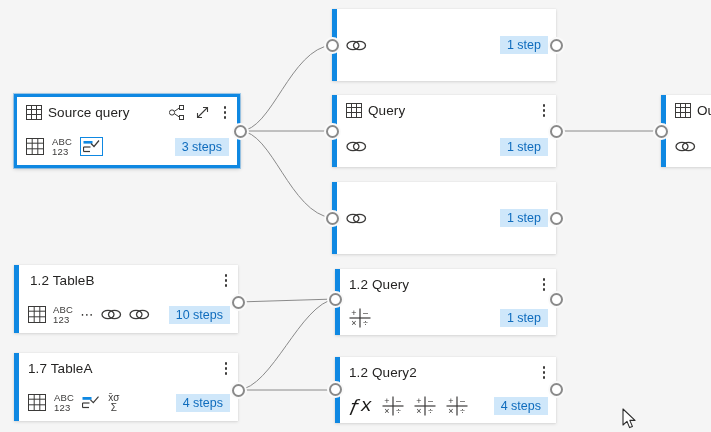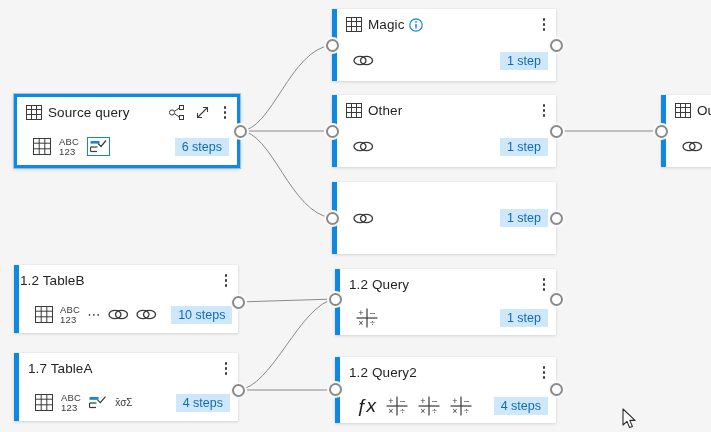--- a/index.html
+++ b/index.html
@@ -36,21 +36,21 @@
     gap:6px;
   }
   .card-title{
     font-size:13.5px;color:#252423;white-space:nowrap;
     overflow:hidden;letter-spacing:0.1px;
   }
   .head-spacer{flex:1 1 auto;}
   .card-body{
     flex:1 1 auto;
     display:flex;align-items:center;
-    padding:0 8px 0 16px;
+    padding:0 8px 0 9px;
     gap:8px;
   }
   .body-spacer{flex:1 1 auto;}
   .badge{
     background:#cfe7fa;color:#0f6cbd;
     font-size:12.5px;padding:2px 7px;
     white-space:nowrap;
   }
 
   
@@ -161,139 +161,114 @@
       <span class="boxsel">
         <svg width="17" height="15" viewBox="0 0 17 15">
           <rect x="0.5" y="2" width="9" height="2.6" fill="#0f88e2"></rect>
           <line x1="0.5" y1="8" x2="7.5" y2="8" stroke="#3b3a39" stroke-width="1.2"></line>
           <line x1="0.5" y1="8" x2="0.5" y2="12.5" stroke="#3b3a39" stroke-width="1.2"></line>
           <line x1="0.5" y1="12.5" x2="7" y2="12.5" stroke="#3b3a39" stroke-width="1.2"></line>
           <polyline points="8,4.5 11,7.5 16,1.5" fill="none" stroke="#3b3a39" stroke-width="1.2"></polyline>
         </svg>
       </span>
       <span class="body-spacer"></span>
-      <span class="badge">6 steps</span>
+      <span class="badge">3 steps</span>
     </div>
   </div>
   <div class="port" style="left:234px;top:125px;"></div>
 
   <div class="card" style="left:332px;top:9px;width:224px;height:72px;">
+    <div class="card-body">
+      <span class="ic">
+        <svg width="21" height="15" viewBox="0 0 21 15">
+          <ellipse cx="7" cy="7.5" rx="6" ry="4.2" fill="none" stroke="#3b3a39" stroke-width="1.3"></ellipse>
+          <ellipse cx="13.5" cy="7.5" rx="6" ry="4.2" fill="none" stroke="#3b3a39" stroke-width="1.3"></ellipse>
+        </svg>
+      </span>
+      <span class="body-spacer"></span>
+      <span class="badge">1 step</span>
+    </div>
+  </div>
+  <div class="port" style="left:326px;top:39px;"></div>
+  <div class="port" style="left:550px;top:39px;"></div>
+
+  <div class="card" style="left:332px;top:95px;width:224px;height:72px;">
     <div class="card-head">
       <span class="ic">
         <svg width="16" height="15" viewBox="0 0 16 15">
           <rect x="0.5" y="0.5" width="15" height="14" fill="none" stroke="#3b3a39"></rect>
           <line x1="0.5" y1="4.5" x2="15.5" y2="4.5" stroke="#3b3a39"></line>
           <line x1="0.5" y1="9.5" x2="15.5" y2="9.5" stroke="#3b3a39"></line>
           <line x1="5.5" y1="0.5" x2="5.5" y2="14.5" stroke="#3b3a39"></line>
           <line x1="10.5" y1="0.5" x2="10.5" y2="14.5" stroke="#3b3a39"></line>
         </svg>
       </span>
-      <span class="card-title">Magic</span>
-      <span class="ic" style="margin-left:-2px;">
-        <svg width="14" height="14" viewBox="0 0 14 14">
-          <circle cx="7" cy="7" r="6.2" fill="none" stroke="#0f88e2" stroke-width="1.2"></circle>
-          <circle cx="7" cy="3.9" r="0.9" fill="#0f88e2"></circle>
-          <line x1="7" y1="6" x2="7" y2="10.4" stroke="#0f88e2" stroke-width="1.4"></line>
-        </svg>
-      </span>
+      <span class="card-title">Query</span>
       <span class="head-spacer"></span>
       <span class="dots">
           <i></i>
           <i></i>
           <i></i>
         </span>
     </div>
     <div class="card-body">
       <span class="ic">
         <svg width="21" height="15" viewBox="0 0 21 15">
           <ellipse cx="7" cy="7.5" rx="6" ry="4.2" fill="none" stroke="#3b3a39" stroke-width="1.3"></ellipse>
           <ellipse cx="13.5" cy="7.5" rx="6" ry="4.2" fill="none" stroke="#3b3a39" stroke-width="1.3"></ellipse>
         </svg>
       </span>
       <span class="body-spacer"></span>
       <span class="badge">1 step</span>
     </div>
   </div>
-  <div class="port" style="left:326px;top:39px;"></div>
-  <div class="port" style="left:550px;top:39px;"></div>
-
-  <div class="card" style="left:332px;top:95px;width:224px;height:72px;">
+  <div class="port" style="left:326px;top:125px;"></div>
+  <div class="port" style="left:550px;top:125px;"></div>
+
+  <div class="card" style="left:332px;top:182px;width:224px;height:72px;">
+    <div class="card-body">
+      <span class="ic">
+        <svg width="21" height="15" viewBox="0 0 21 15">
+          <ellipse cx="7" cy="7.5" rx="6" ry="4.2" fill="none" stroke="#3b3a39" stroke-width="1.3"></ellipse>
+          <ellipse cx="13.5" cy="7.5" rx="6" ry="4.2" fill="none" stroke="#3b3a39" stroke-width="1.3"></ellipse>
+        </svg>
+      </span>
+      <span class="body-spacer"></span>
+      <span class="badge">1 step</span>
+    </div>
+  </div>
+  <div class="port" style="left:326px;top:212px;"></div>
+  <div class="port" style="left:550px;top:212px;"></div>
+
+  <div class="card" style="left:661px;top:95px;width:90px;height:72px;">
     <div class="card-head">
       <span class="ic">
         <svg width="16" height="15" viewBox="0 0 16 15">
           <rect x="0.5" y="0.5" width="15" height="14" fill="none" stroke="#3b3a39"></rect>
           <line x1="0.5" y1="4.5" x2="15.5" y2="4.5" stroke="#3b3a39"></line>
           <line x1="0.5" y1="9.5" x2="15.5" y2="9.5" stroke="#3b3a39"></line>
           <line x1="5.5" y1="0.5" x2="5.5" y2="14.5" stroke="#3b3a39"></line>
           <line x1="10.5" y1="0.5" x2="10.5" y2="14.5" stroke="#3b3a39"></line>
         </svg>
       </span>
-      <span class="card-title">Other</span>
-      <span class="head-spacer"></span>
-      <span class="dots">
-          <i></i>
-          <i></i>
-          <i></i>
-        </span>
-    </div>
-    <div class="card-body">
-      <span class="ic">
-        <svg width="21" height="15" viewBox="0 0 21 15">
-          <ellipse cx="7" cy="7.5" rx="6" ry="4.2" fill="none" stroke="#3b3a39" stroke-width="1.3"></ellipse>
-          <ellipse cx="13.5" cy="7.5" rx="6" ry="4.2" fill="none" stroke="#3b3a39" stroke-width="1.3"></ellipse>
-        </svg>
-      </span>
-      <span class="body-spacer"></span>
-      <span class="badge">1 step</span>
-    </div>
-  </div>
-  <div class="port" style="left:326px;top:125px;"></div>
-  <div class="port" style="left:550px;top:125px;"></div>
-
-  <div class="card" style="left:332px;top:182px;width:224px;height:72px;">
-    <div class="card-body">
-      <span class="ic">
-        <svg width="21" height="15" viewBox="0 0 21 15">
-          <ellipse cx="7" cy="7.5" rx="6" ry="4.2" fill="none" stroke="#3b3a39" stroke-width="1.3"></ellipse>
-          <ellipse cx="13.5" cy="7.5" rx="6" ry="4.2" fill="none" stroke="#3b3a39" stroke-width="1.3"></ellipse>
-        </svg>
-      </span>
-      <span class="body-spacer"></span>
-      <span class="badge">1 step</span>
-    </div>
-  </div>
-  <div class="port" style="left:326px;top:212px;"></div>
-  <div class="port" style="left:550px;top:212px;"></div>
-
-  <div class="card" style="left:661px;top:95px;width:90px;height:72px;">
-    <div class="card-head">
-      <span class="ic">
-        <svg width="16" height="15" viewBox="0 0 16 15">
-          <rect x="0.5" y="0.5" width="15" height="14" fill="none" stroke="#3b3a39"></rect>
-          <line x1="0.5" y1="4.5" x2="15.5" y2="4.5" stroke="#3b3a39"></line>
-          <line x1="0.5" y1="9.5" x2="15.5" y2="9.5" stroke="#3b3a39"></line>
-          <line x1="5.5" y1="0.5" x2="5.5" y2="14.5" stroke="#3b3a39"></line>
-          <line x1="10.5" y1="0.5" x2="10.5" y2="14.5" stroke="#3b3a39"></line>
-        </svg>
-      </span>
       <span class="card-title">Outp</span>
     </div>
     <div class="card-body">
       <span class="ic">
         <svg width="21" height="15" viewBox="0 0 21 15">
           <ellipse cx="7" cy="7.5" rx="6" ry="4.2" fill="none" stroke="#3b3a39" stroke-width="1.3"></ellipse>
           <ellipse cx="13.5" cy="7.5" rx="6" ry="4.2" fill="none" stroke="#3b3a39" stroke-width="1.3"></ellipse>
         </svg>
       </span>
     </div>
   </div>
   <div class="port" style="left:655px;top:125px;"></div>
 
   <div class="card" style="left:14px;top:265px;width:224px;height:68px;">
-    <div class="card-head" style="padding-left:1px;">
+    <div class="card-head" style="padding-left:11px;">
       <span class="card-title">1.2 TableB</span>
       <span class="head-spacer"></span>
       <span class="dots">
           <i></i>
           <i></i>
           <i></i>
         </span>
     </div>
     <div class="card-body" style="gap:7px;">
       <span class="ic">
@@ -354,21 +329,21 @@
       </span>
       <span class="ic">
         <svg width="18" height="15" viewBox="0 0 18 15">
           <rect x="0.5" y="2" width="9" height="2.8" fill="#0f88e2"></rect>
           <line x1="0.5" y1="8" x2="7.5" y2="8" stroke="#3b3a39" stroke-width="1.2"></line>
           <line x1="0.5" y1="8" x2="0.5" y2="12.5" stroke="#3b3a39" stroke-width="1.2"></line>
           <line x1="0.5" y1="12.5" x2="7" y2="12.5" stroke="#3b3a39" stroke-width="1.2"></line>
           <polyline points="8.5,4.8 11.3,7.6 16.5,1.6" fill="none" stroke="#3b3a39" stroke-width="1.2"></polyline>
         </svg>
       </span>
-      <span class="ic" style="flex-direction:row;font-size:10px;line-height:9.5px;color:#3b3a39;justify-content:center;">
+      <span class="ic" style="flex-direction:column;font-size:10px;line-height:9.5px;color:#3b3a39;justify-content:center;">
         <span>x̄σ</span>
         <span>Σ</span>
       </span>
       <span class="body-spacer"></span>
       <span class="badge">4 steps</span>
     </div>
   </div>
   <div class="port" style="left:232px;top:384px;"></div>
 
   <div class="card" style="left:335px;top:269px;width:221px;height:66px;text-align:center;">
@@ -403,21 +378,21 @@
     <div class="card-head" style="padding-left:9px;gap:24px;">
       <span class="card-title">1.2 Query2</span>
       <span class="head-spacer"></span>
       <span class="dots">
           <i></i>
           <i></i>
           <i></i>
         </span>
     </div>
     <div class="card-body" style="gap:10px;">
-      <span class="ic" style="font-family:Liberation Sans, sans-serif;font-style:italic;font-size:19px;color:#1b1a19;">
+      <span class="ic" style="font-family:Liberation Mono, monospace;font-style:italic;font-size:19px;color:#1b1a19;">
         <span>ƒx</span>
       </span>
       <span class="ic">
         <svg width="22" height="20" viewBox="0 0 22 20">
           <line x1="0.5" y1="10" x2="21.5" y2="10" stroke="#3b3a39" stroke-width="1.2"></line>
           <line x1="11" y1="0.5" x2="11" y2="19.5" stroke="#3b3a39" stroke-width="1.2"></line>
           <text x="5" y="8" font-size="9" fill="#3b3a39" text-anchor="middle" font-family="Liberation Sans, sans-serif">+</text>
           <text x="16.5" y="8" font-size="9" fill="#3b3a39" text-anchor="middle" font-family="Liberation Sans, sans-serif">–</text>
           <text x="5" y="18" font-size="9" fill="#3b3a39" text-anchor="middle" font-family="Liberation Sans, sans-serif">×</text>
           <text x="16.5" y="18" font-size="9" fill="#3b3a39" text-anchor="middle" font-family="Liberation Sans, sans-serif">÷</text>

